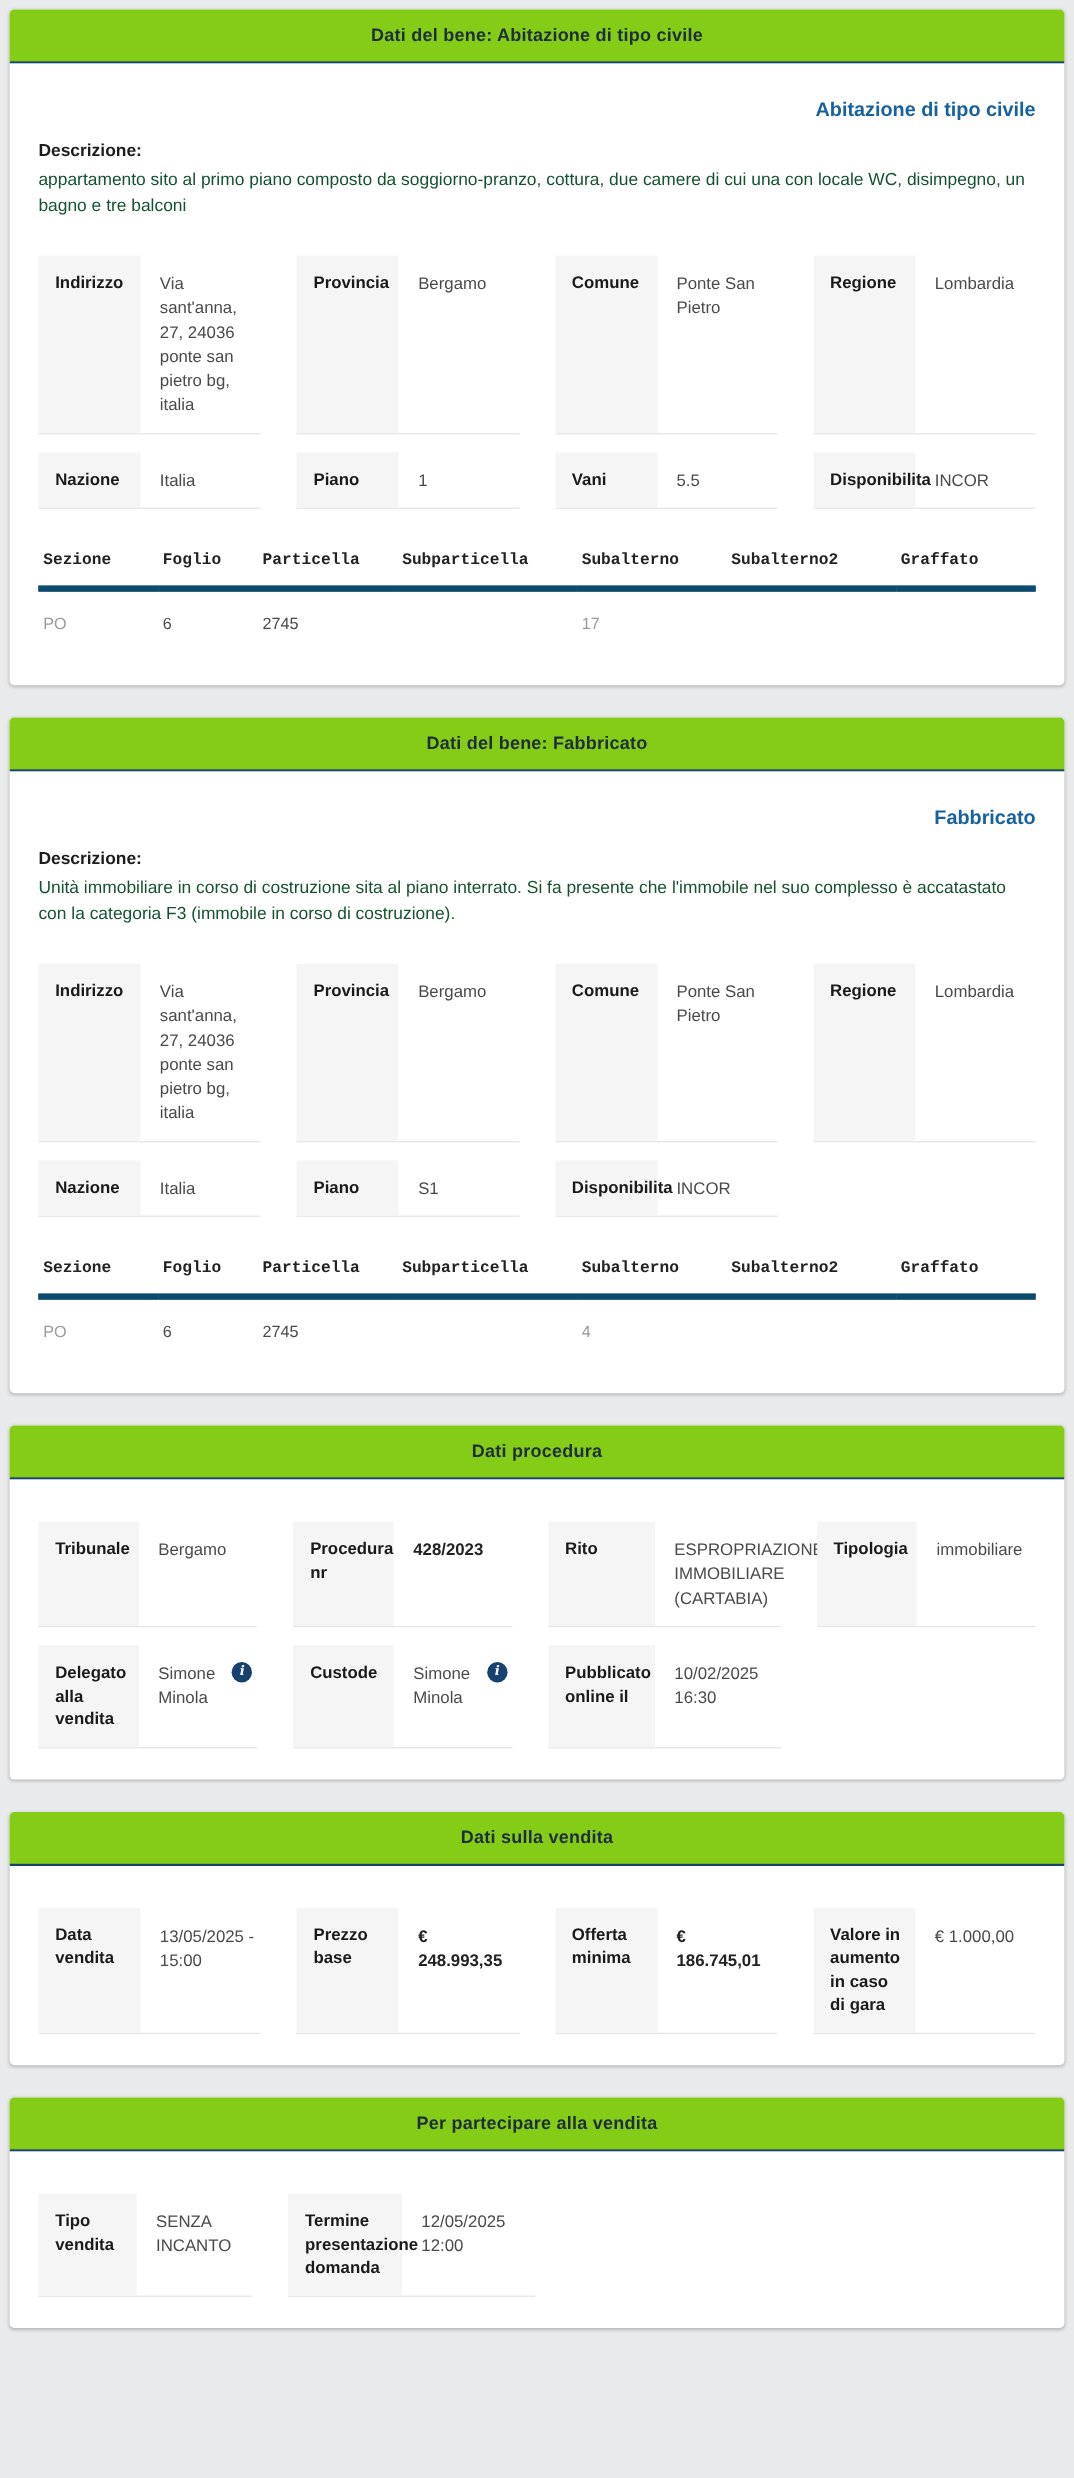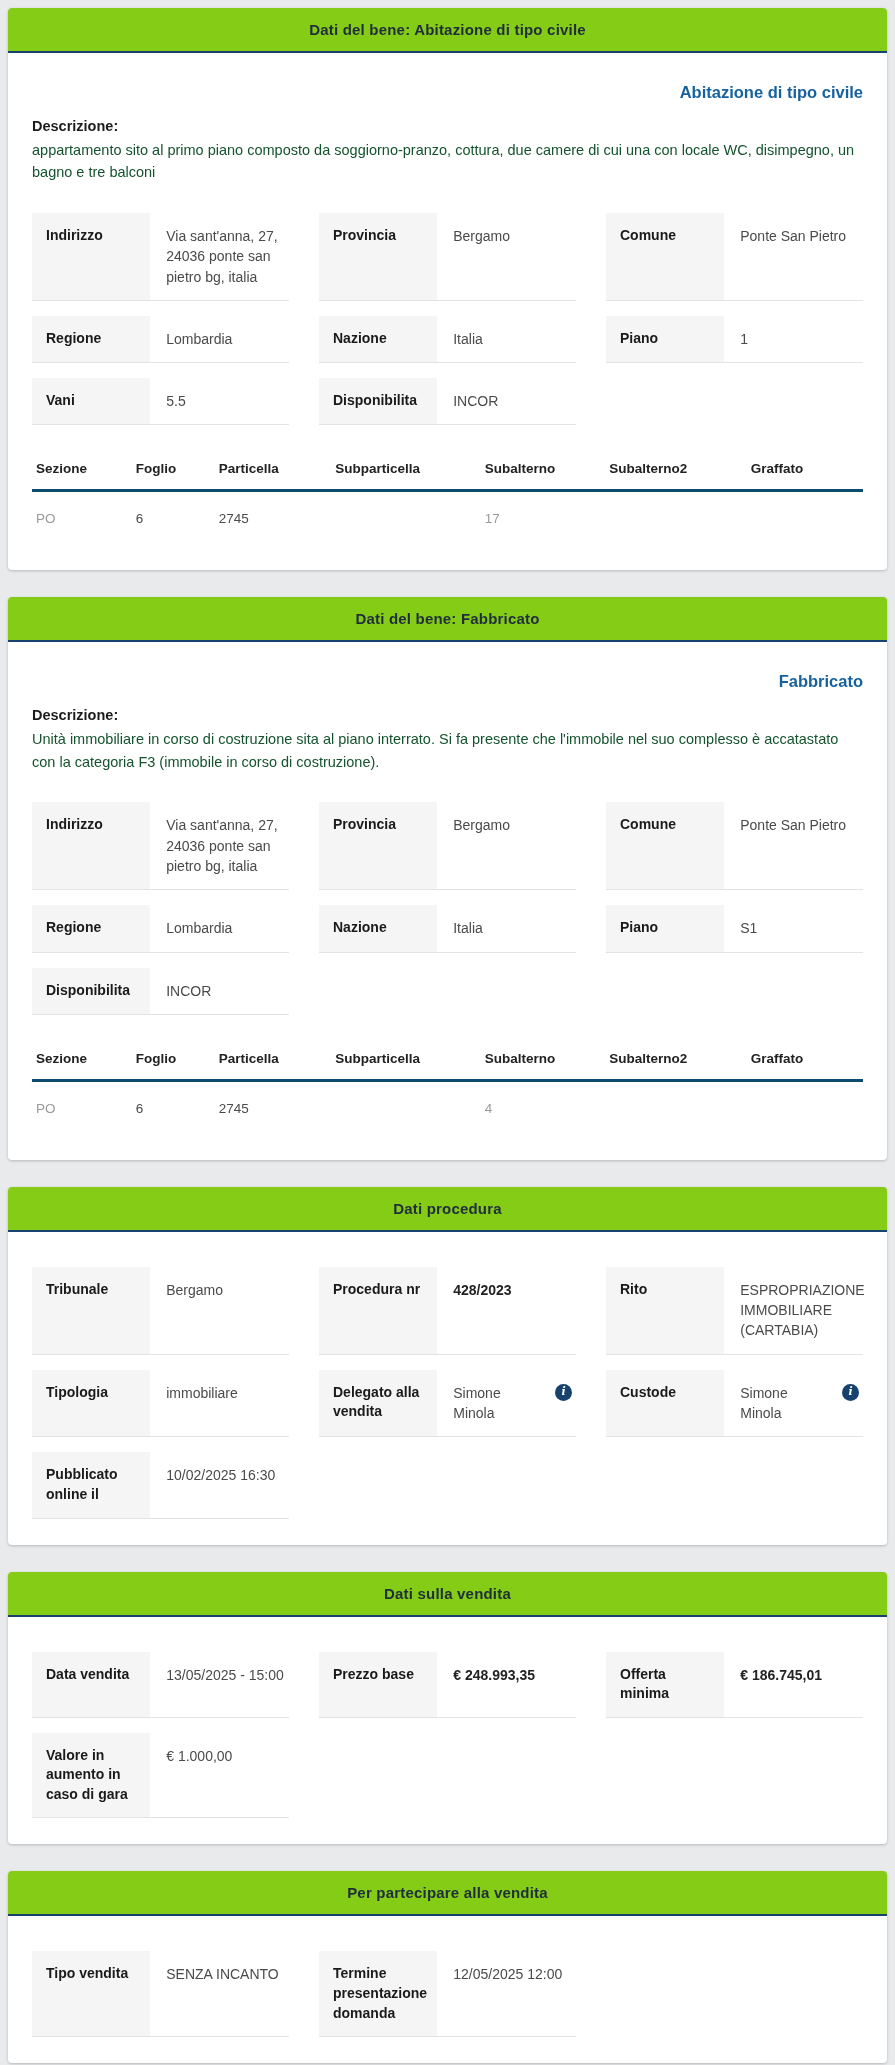--- a/index.html
+++ b/index.html
@@ -38,21 +38,21 @@
     color: #17629e;
     font-weight: bold;
     font-size: 16.5px;
     margin: 10px 0 16px;
     text-align: right;
   }
   .desc-label { font-weight: bold; font-size: 14.5px; color: #1c1c1c; margin-bottom: 5px; }
   .desc-text  { font-size: 14.5px; line-height: 1.55; color: #14532d; margin-bottom: 14px; }
   .fields {
     display: grid;
-    grid-template-columns: 1fr 1fr 1fr;
+    grid-template-columns: 1fr 1fr 1fr 1fr;
     column-gap: 30px;
   }
   .field {
     display: flex;
     align-items: stretch;
     border-bottom: 1px solid #e3e3e3;
     margin-top: 15px;
     min-height: 47px;
   }
   .field-label {
@@ -98,21 +98,22 @@
     border-collapse: collapse;
     margin-top: 28px;
     font-size: 13.5px;
     table-layout: fixed;
   }
   .cat-table th {
     text-align: left;
     font-weight: bold;
     color: #222;
     padding: 8px 4px 13px;
-    border-bottom: 3px solid #0c4a6e;
+    border-bottom: 5px solid #0c4a6e;
+    font-family: Liberation Mono, monospace;
   }
   .cat-table td { padding: 19px 4px 18px; color: #4a4a4a; }
   .cat-table td.muted { color: #9a9a9a; }
   .cat-table col.c0 { width: 12%; }
   .cat-table col.c1 { width: 10%; }
   .cat-table col.c2 { width: 14%; }
   .cat-table col.c3 { width: 18%; }
   .cat-table col.c4 { width: 15%; }
   .cat-table col.c5 { width: 17%; }
   .cat-table col.c6 { width: 14%; }

